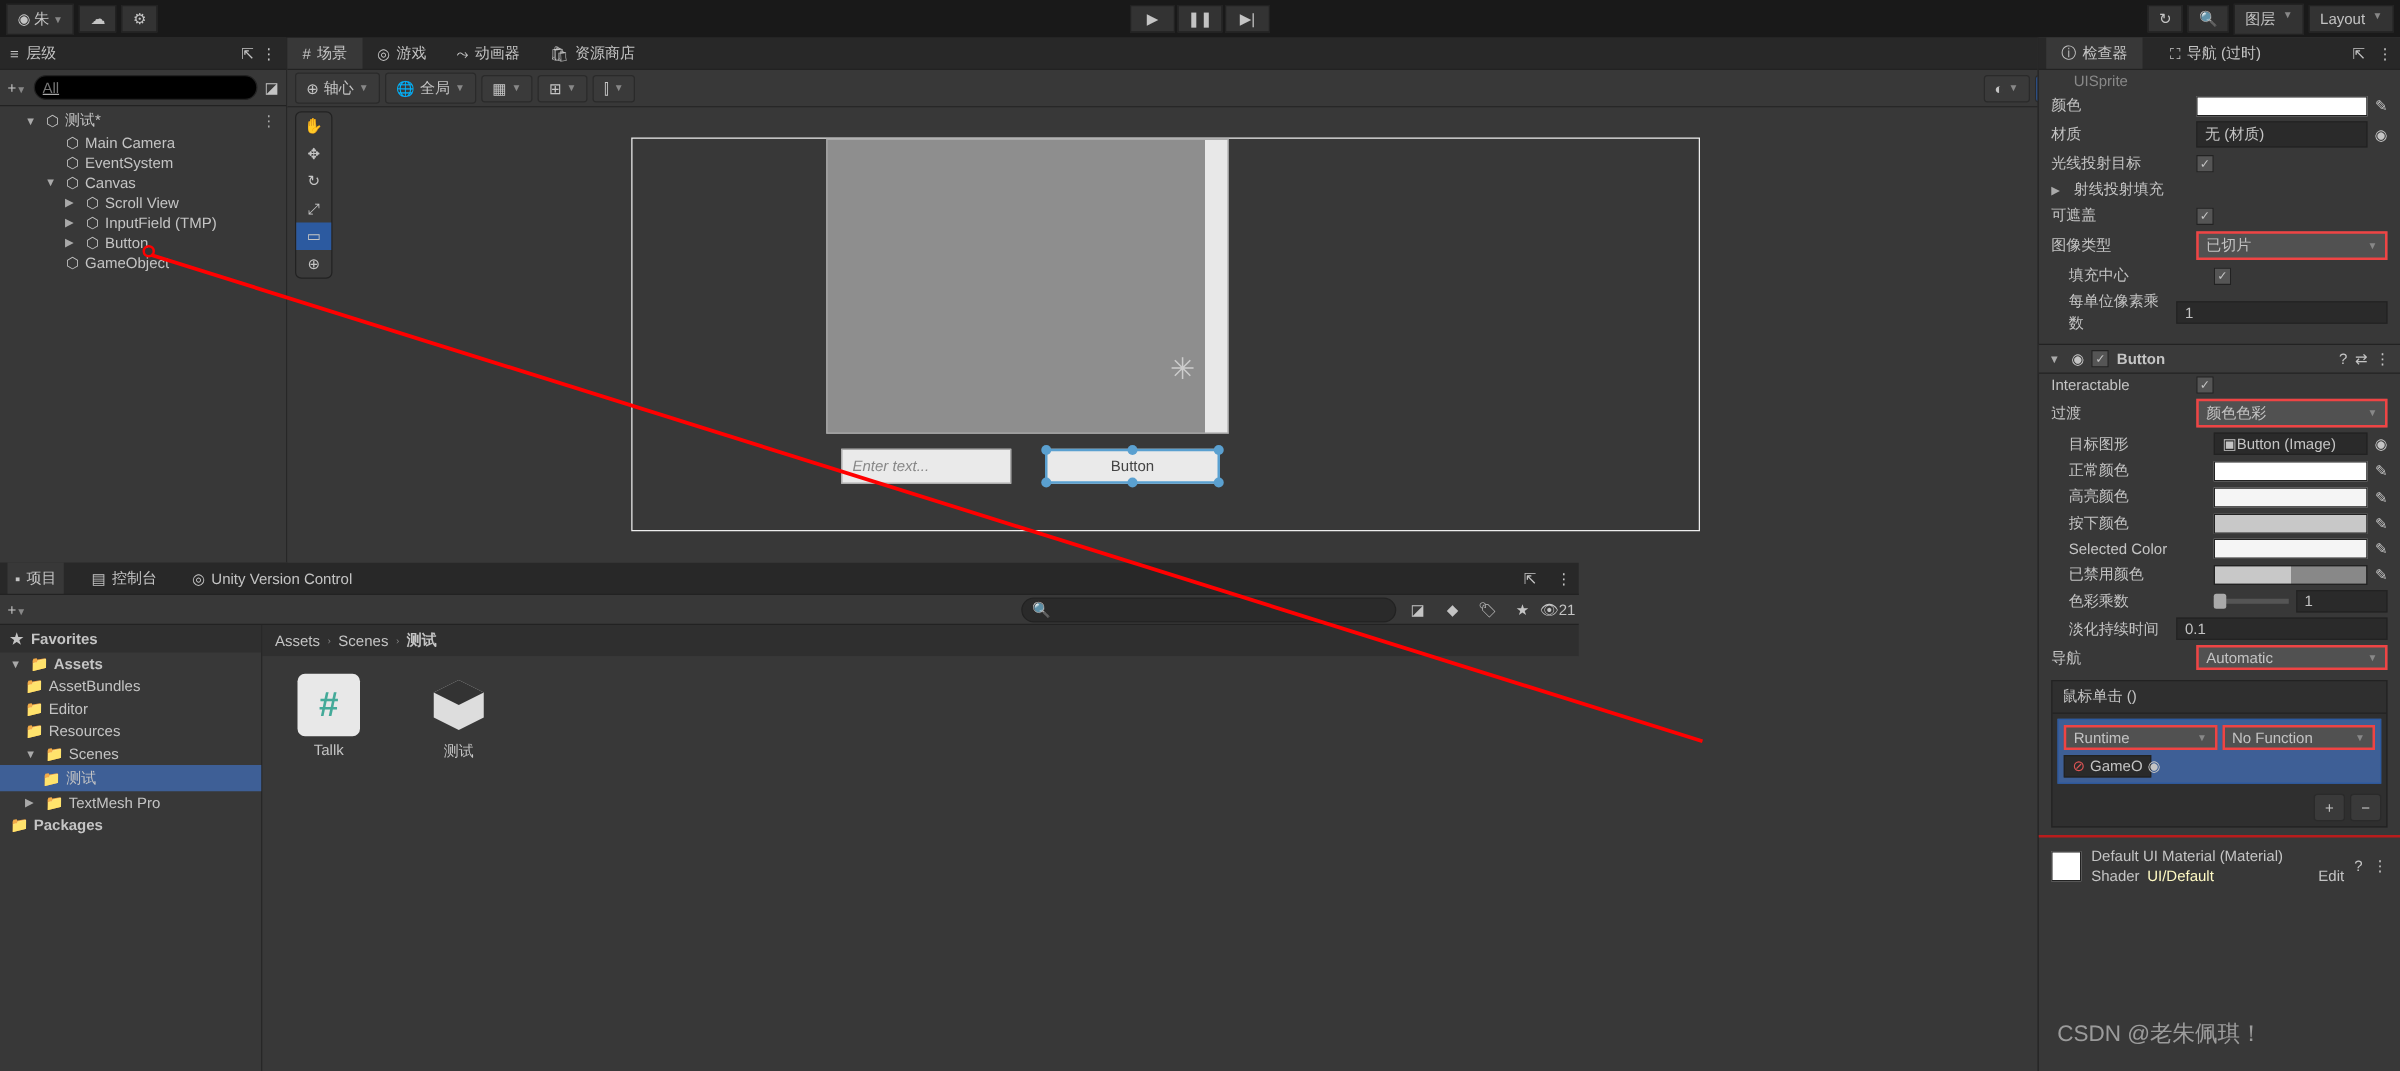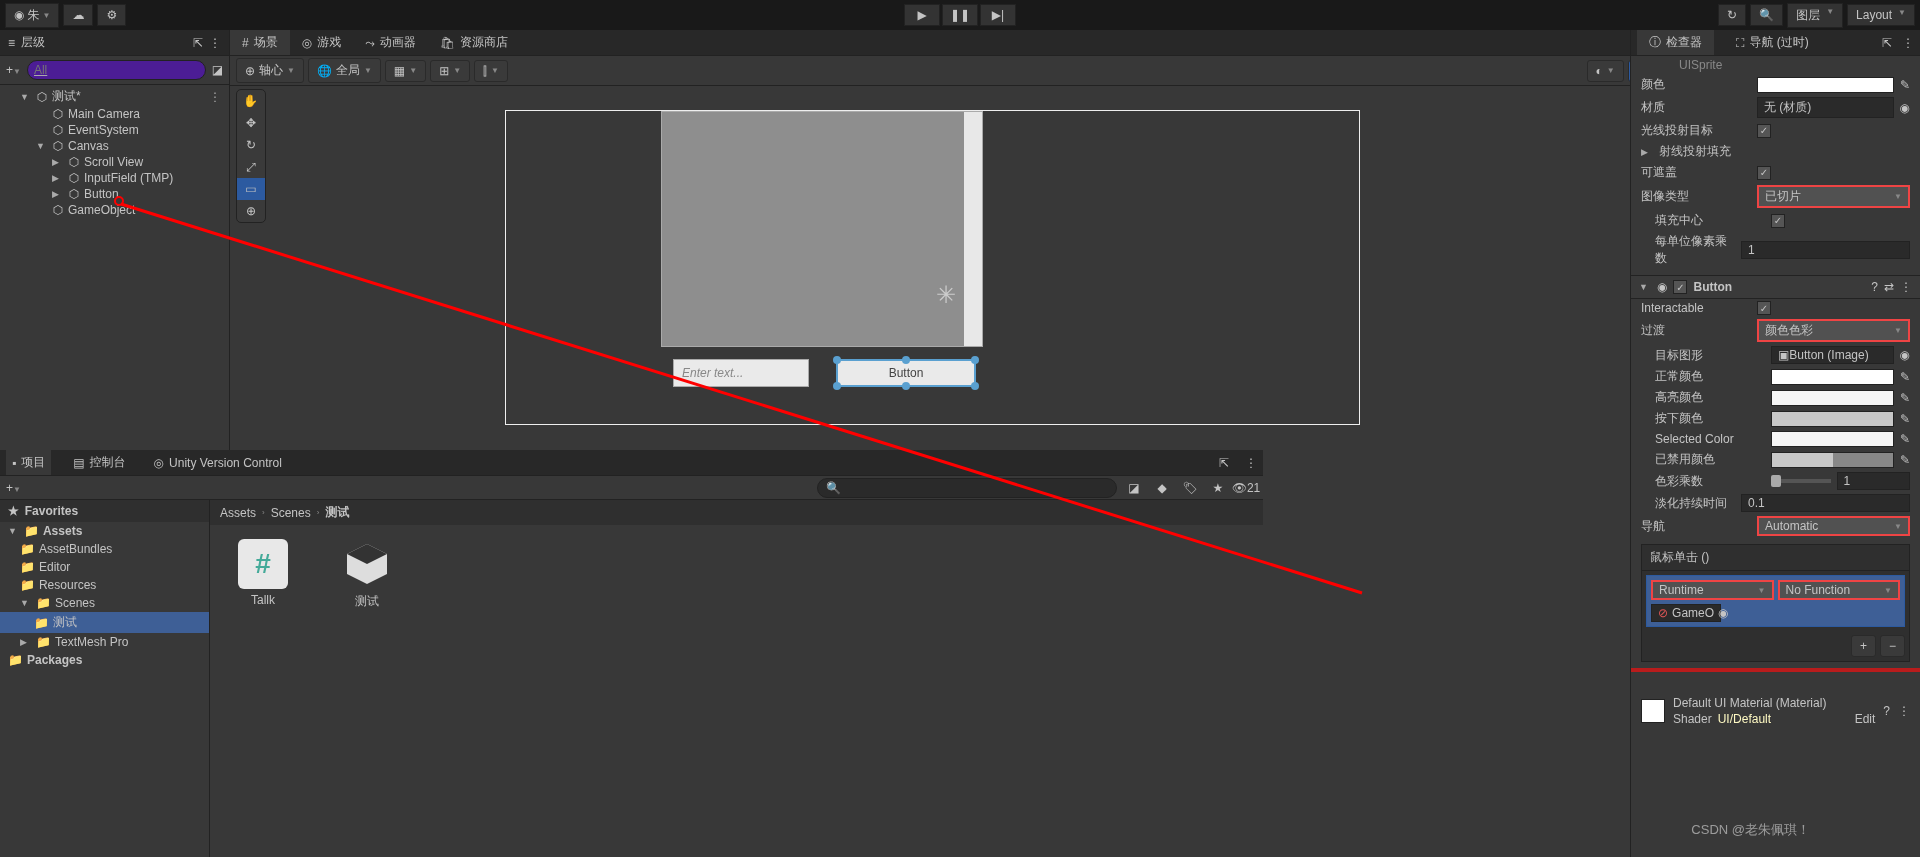--- a/index.html
+++ b/index.html
@@ -9,21 +9,21 @@
 .top-btn { background: #333; border: 1px solid #222; color: #c4c4c4; padding: 3px 8px; display: flex; align-items: center; gap: 3px; cursor: pointer; }
 .top-center { position: absolute; left: 50%; transform: translateX(-50%); display: flex; gap: 2px; }
 .play-btn { background: #333; border: 1px solid #222; width: 36px; height: 22px; display: flex; align-items: center; justify-content: center; cursor: pointer; color: #c4c4c4; }
 .top-right { margin-left: auto; display: flex; align-items: center; gap: 4px; }
 .top-dropdown { background: #333; border: 1px solid #222; color: #c4c4c4; padding: 3px 8px; display: flex; align-items: flex-start; gap: 6px; cursor: pointer; }
 .main-area { display: flex; height: 420px; }
 .hierarchy-panel { width: 230px; background: #383838; border-right: 1px solid #222; display: flex; flex-direction: column; }
 .panel-header { background: #282828; height: 26px; display: flex; align-items: center; padding: 0 8px; gap: 6px; border-bottom: 1px solid #222; position: relative; }
 .panel-header .spacer { flex: 1; }
 .hierarchy-search { display: flex; align-items: center; padding: 4px 6px; gap: 6px; border-bottom: 1px solid #222; }
-.search-input { flex: 1; background: #4c1d95; border: 1px solid #222; color: #aaa; padding: 2px 6px; border-radius: 10px; text-decoration: underline; }
+.search-input { flex: 1; background: #000000; border: 1px solid #222; color: #aaa; padding: 2px 6px; border-radius: 10px; text-decoration: underline; }
 .tree { padding: 2px 0; }
 .tree-item { display: flex; align-items: center; padding: 1px 0 1px 4px; gap: 3px; cursor: pointer; }
 .tree-arrow { width: 12px; font-size: 9px; color: #aaa; }
 .tree-icon { width: 14px; height: 14px; display: inline-flex; align-items: center; justify-content: center; }
 .tree-toggle { width: 16px; margin-left: auto; margin-right: 4px; color: #aaa; }
 .indent-1 { padding-left: 20px; }
 .indent-2 { padding-left: 36px; }
 .indent-3 { padding-left: 52px; }
 .scene-area { flex: 1; background: #383838; display: flex; flex-direction: column; }
 .scene-tabs { background: #282828; height: 26px; display: flex; align-items: center; border-bottom: 1px solid #222; }
@@ -79,25 +79,25 @@
 .slider-thumb { position: absolute; left: 0; top: -4px; width: 10px; height: 12px; background: #aaa; border-radius: 2px; }
 .insp-section-header { background: #3a3a3a; padding: 4px 8px; display: flex; align-items: center; gap: 6px; margin-top: 6px; border-top: 1px solid #222; border-bottom: 1px solid #222; }
 .insp-section-header .spacer { flex: 1; }
 .insp-button { width: calc(100% - 20px); margin: 4px 10px; background: #515151; border: 1px solid #222; color: #c4c4c4; padding: 3px; text-align: center; cursor: pointer; }
 .event-box { margin: 6px 10px; background: #2f2f2f; border: 1px solid #222; }
 .event-header { padding: 4px 8px; border-bottom: 1px solid #222; }
 .event-row { margin: 4px; padding: 4px; background: #3e5f96; border: 1px solid #2c5aa0; }
 .event-row-inner { display: flex; gap: 4px; margin-bottom: 4px; align-items: center; }
 .event-obj-field { background: #2a2a2a; border: 1px solid #222; color: #c4c4c4; padding: 1px 6px; display: flex; align-items: center; gap: 4px; }
 .event-footer { display: flex; justify-content: flex-end; gap: 4px; padding: 4px; }
-.material-box { margin: 6px 0; padding: 24px 10px; display: flex; align-items: center; gap: 8px; border-top: 4px solid #b91c1c; }
+.material-box { margin: 6px 0; padding: 8px 10px; display: flex; align-items: center; gap: 8px; border-top: 2px solid #b91c1c; }
 .mat-swatch { width: 24px; height: 24px; background: #fff; border: 1px solid #222; }
 .red-line { position: absolute; left: 112px; top: 201px; width: 1258px; height: 396px; pointer-events: none; z-index: 999; }
 .red-circle { position: absolute; width: 10px; height: 10px; border: 2px solid red; border-radius: 50%; }
-.watermark { position: absolute; right: 110px; bottom: 18px; color: #ddd; opacity: 0.6; font-size: 13px; z-index: 1000; }
+.watermark { position: absolute; right: 110px; bottom: 18px; color: #ddd; opacity: 0.6; font-size: 18px; z-index: 1000; }
 svg { display: block; }
 .chevron { font-size: 8px; color: #888; }
 </style>
 </head>
 <body>
 
 <div class="top-bar">
   <div class="top-left">
     <button class="top-btn">
       <span>◉</span>
@@ -422,21 +422,21 @@
       </div>
     <div class="scene-tab">
         <span>⛶</span>
         <span>导航 (过时)</span>
       </div>
     <div class="spacer" style="flex:1"></div>
     <span>⇱</span>
     <span>⋮</span>
   </div>
   <div class="insp-body">
-    <div class="insp-row" style="padding-left:48px">
+    <div class="insp-row" style="padding-left:28px">
         <span style="flex:1;color:#888">UISprite</span>
       </div>
     <div class="insp-row">
         <span class="insp-label">颜色</span>
         <div class="insp-color"></div>
         <span>✎</span>
       </div>
     <div class="insp-row">
         <span class="insp-label">材质</span>
         <div class="insp-field"><span>无 (材质)</span></div>

